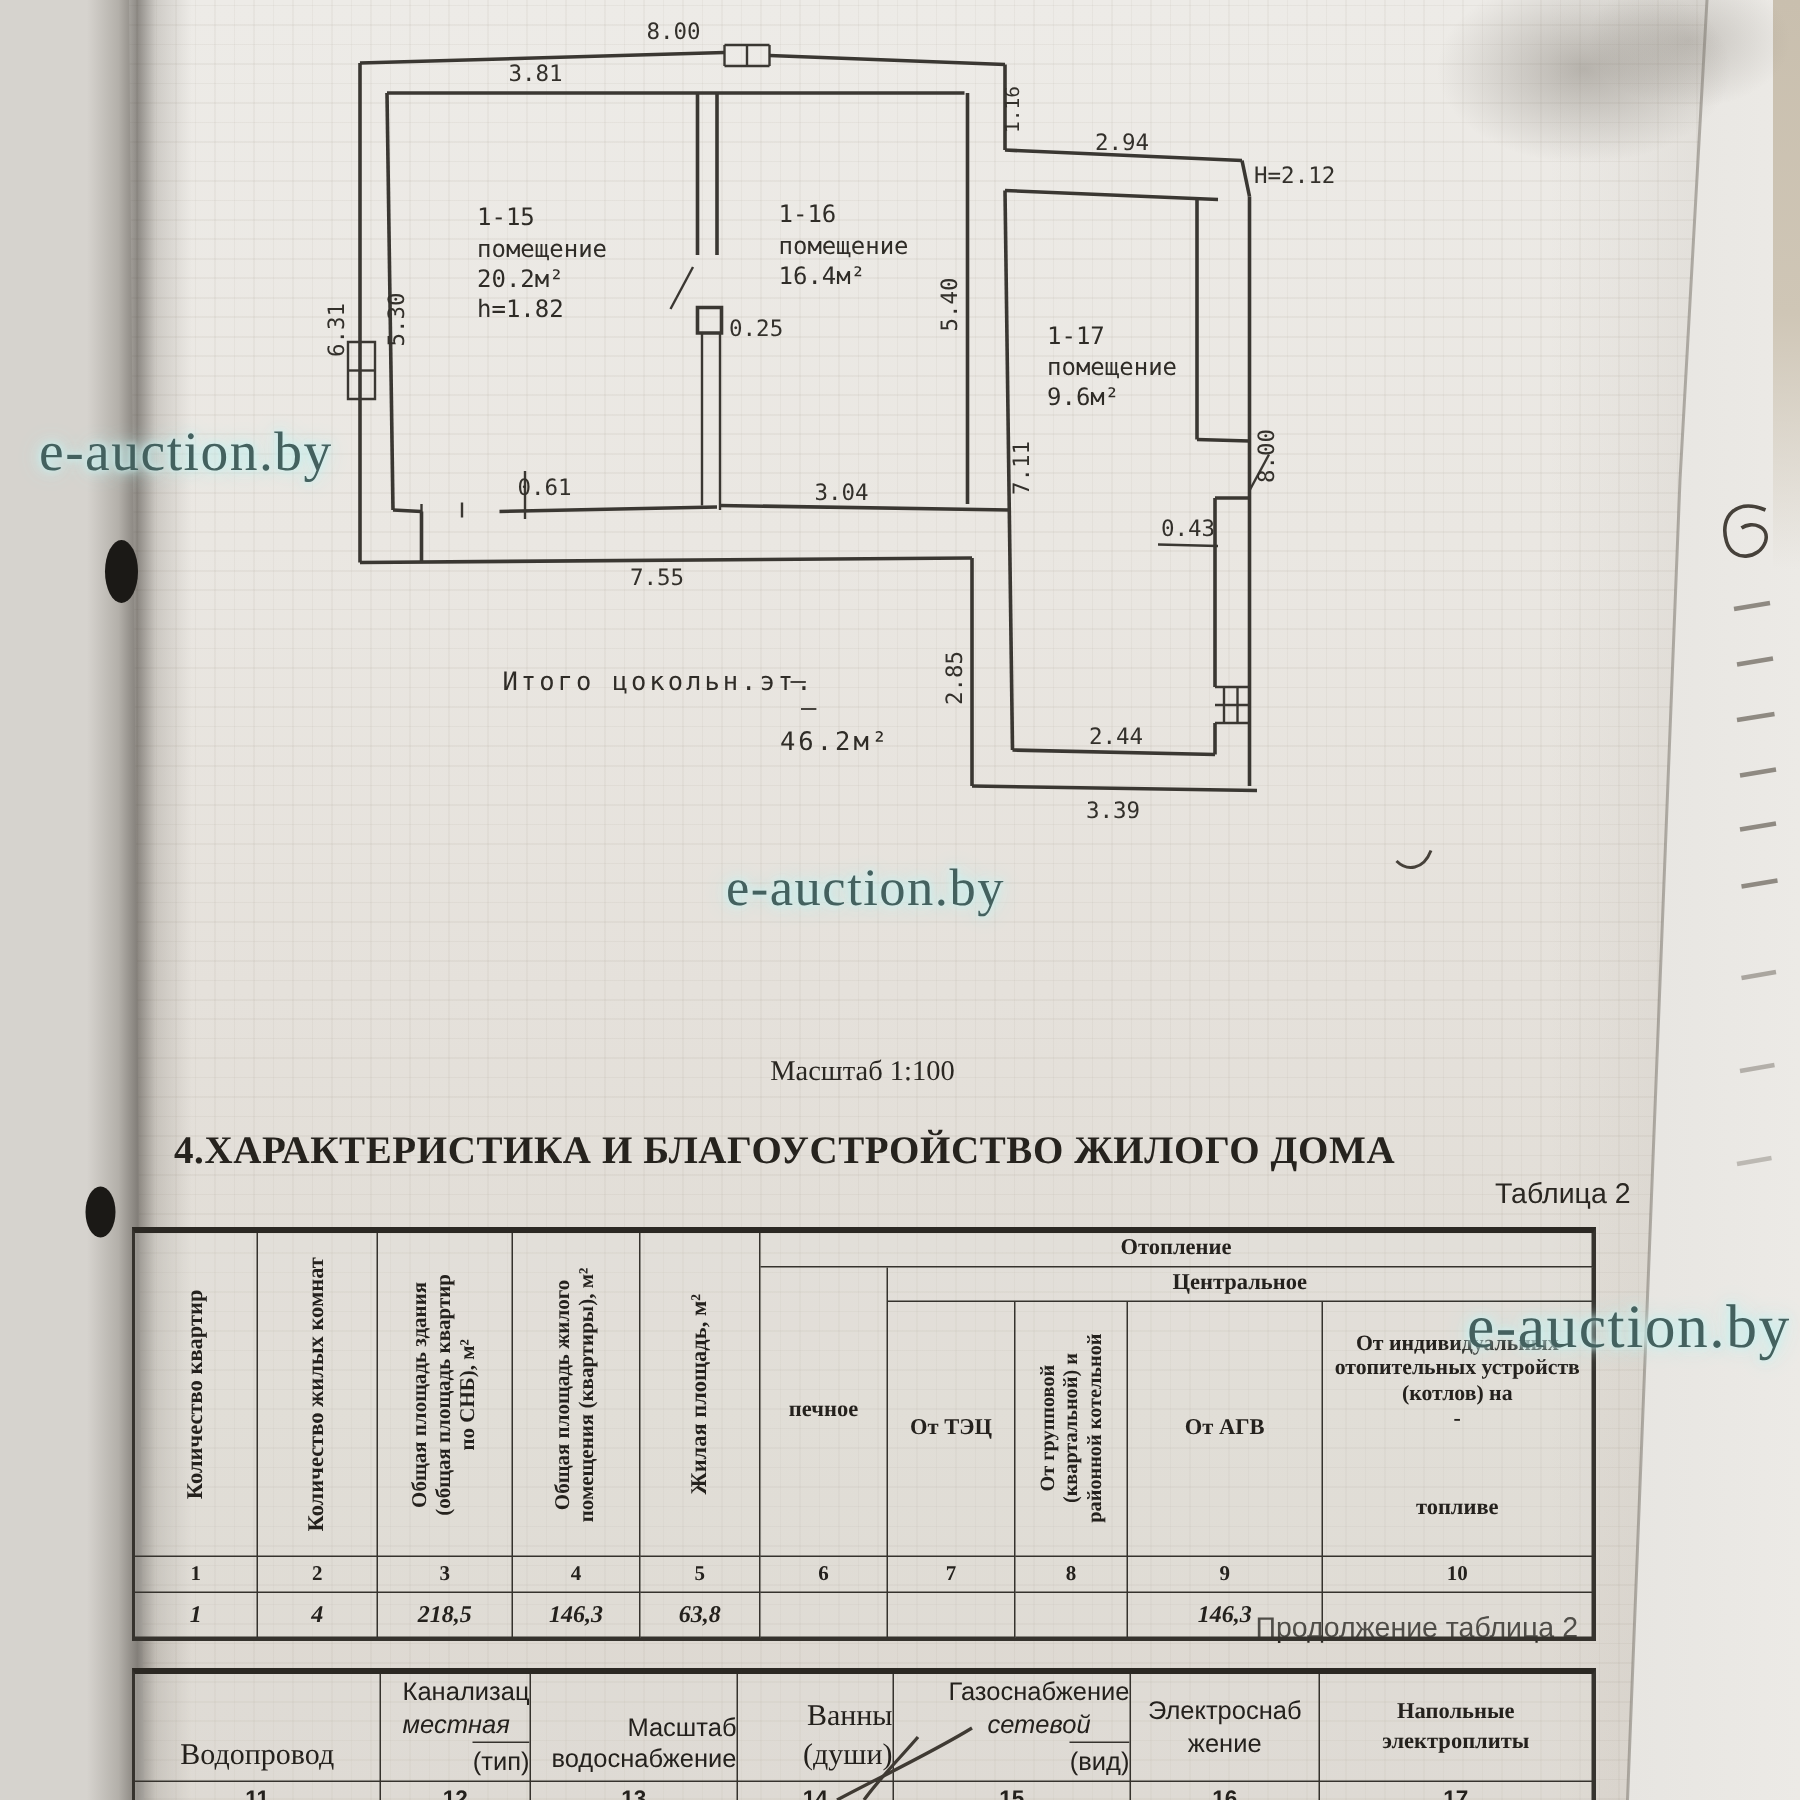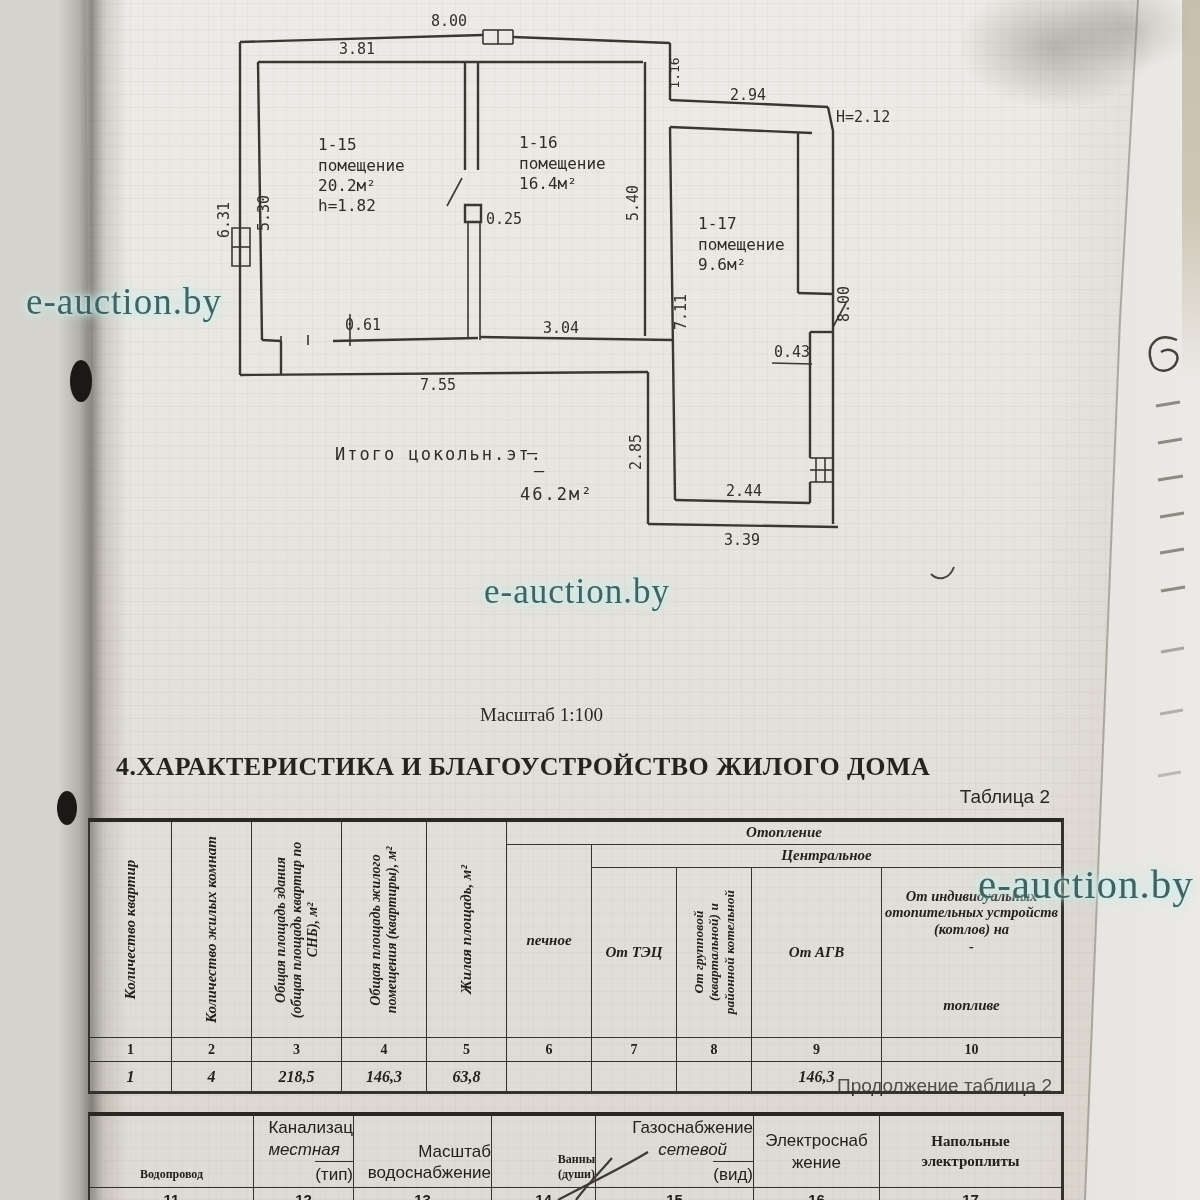--- a/index.html
+++ b/index.html
@@ -25,25 +25,25 @@
   .hole{position:absolute;background:#1b1916;border-radius:50%;z-index:4;}
   .hole1{left:70px;top:360px;width:22px;height:42px;}
   .hole2{left:57px;top:791px;width:20px;height:34px;}
   svg.overlay{position:absolute;left:0;top:0;z-index:5;pointer-events:none;}
   
   .dimtxt{font-family:"DejaVu Sans Mono",monospace;fill:#33302b;font-size:15px;}
   .dimsm{font-size:13px;}
   .roomtxt{font-family:"DejaVu Sans Mono",monospace;fill:#2f2c27;font-size:16px;}
   .itogotxt{font-family:"DejaVu Sans Mono",monospace;fill:#2f2c27;font-size:17px;letter-spacing:2px;}
   
-  .scale-label{position:absolute;left:480px;top:704px;width:230px;text-align:left;z-index:6;
+  .scale-label{position:absolute;left:460px;top:704px;width:230px;text-align:center;z-index:6;
     font:19px "Liberation Serif",serif;color:#2a2722;}
   .heading{position:absolute;left:116px;top:752px;width:840px;z-index:6;
     font:bold 26px "Liberation Serif",serif;letter-spacing:.4px;color:#26231e;white-space:nowrap;}
-  .tbl-label{position:absolute;top:786px;left:898px;width:152px;text-align:right;z-index:6;
+  .tbl-label{position:absolute;top:786px;left:935px;width:152px;text-align:right;z-index:6;
     font:19px "Liberation Sans",sans-serif;color:#2a2722;}
   .cont-label{position:absolute;top:1075px;left:748px;width:304px;text-align:right;z-index:6;
     font:19px "Liberation Sans",sans-serif;color:#2a2722;}
   
   .wm{position:absolute;z-index:8;font-family:"Liberation Serif",serif;color:#44615f;letter-spacing:1px;
     text-shadow:0 0 4px #c9f2f1,0 0 9px #c6efee,0 0 16px rgba(190,238,236,.95);}
   .wm1{left:26px;top:280px;font-size:37px;}
   .wm2{left:484px;top:572px;font-size:35px;}
   .wm3{left:978px;top:860px;font-size:41px;}
   
@@ -51,28 +51,28 @@
       grid-template-columns:82px 80px 90px 85px 80px 85px 85px 75px 130px 180px;
       grid-template-rows:23px 23px 106px 64px 24px 30px;
       border:2px solid #35322d;border-top:4px solid #2b2823;background:rgba(232,229,223,0.2);}
   .t2{position:absolute;left:88px;top:1112px;z-index:6;display:grid;
       grid-template-columns:164px 100px 138px 104px 158px 126px 182px;
       grid-template-rows:72px 44px;
       border:2px solid #35322d;border-top:4px solid #2b2823;background:rgba(232,229,223,0.2);}
   .tc{border-right:1.5px solid #35322d;border-bottom:1.5px solid #35322d;
       display:flex;align-items:center;justify-content:center;text-align:center;
       color:#24211d;overflow:hidden;}
-  .th{font-family:"Liberation Serif",serif;font-weight:bold;font-size:15px;line-height:1.14;font-style:italic;}
+  .th{font-family:"Liberation Serif",serif;font-weight:bold;font-size:15px;line-height:1.14;}
   .rotcell{overflow:visible;}
   .rot{transform:rotate(-90deg);text-align:center;flex:none;}
   .nowrap{white-space:nowrap;}
   .tn{font:bold 14px "Liberation Serif",serif;}
   .td{font:bold italic 16px "Liberation Serif",serif;}
   .t2 .sans{font-family:"Liberation Sans",sans-serif;font-weight:normal;font-size:17px;line-height:1.25;}
-  .t2 .serif{font-family:"Liberation Serif",serif;font-weight:bold;font-size:12px;line-height:1.3;}
+  .t2 .serif{font-family:"Liberation Serif",serif;font-weight:normal;font-size:20px;line-height:1.3;}
   .ital{font-style:italic;}
   .colsplit{flex-direction:column;align-items:flex-end;justify-content:flex-start;padding:0;}
   .colsplit .top{flex:1;display:flex;flex-direction:column;align-items:center;justify-content:center;}
   .colsplit .bot{border-top:1.5px solid #35322d;height:25px;display:flex;align-items:center;justify-content:center;}
   .bottomalign{align-items:flex-end;padding-bottom:4px;}
 </style>
 </head>
 <body>
 
 <div class="stage">

